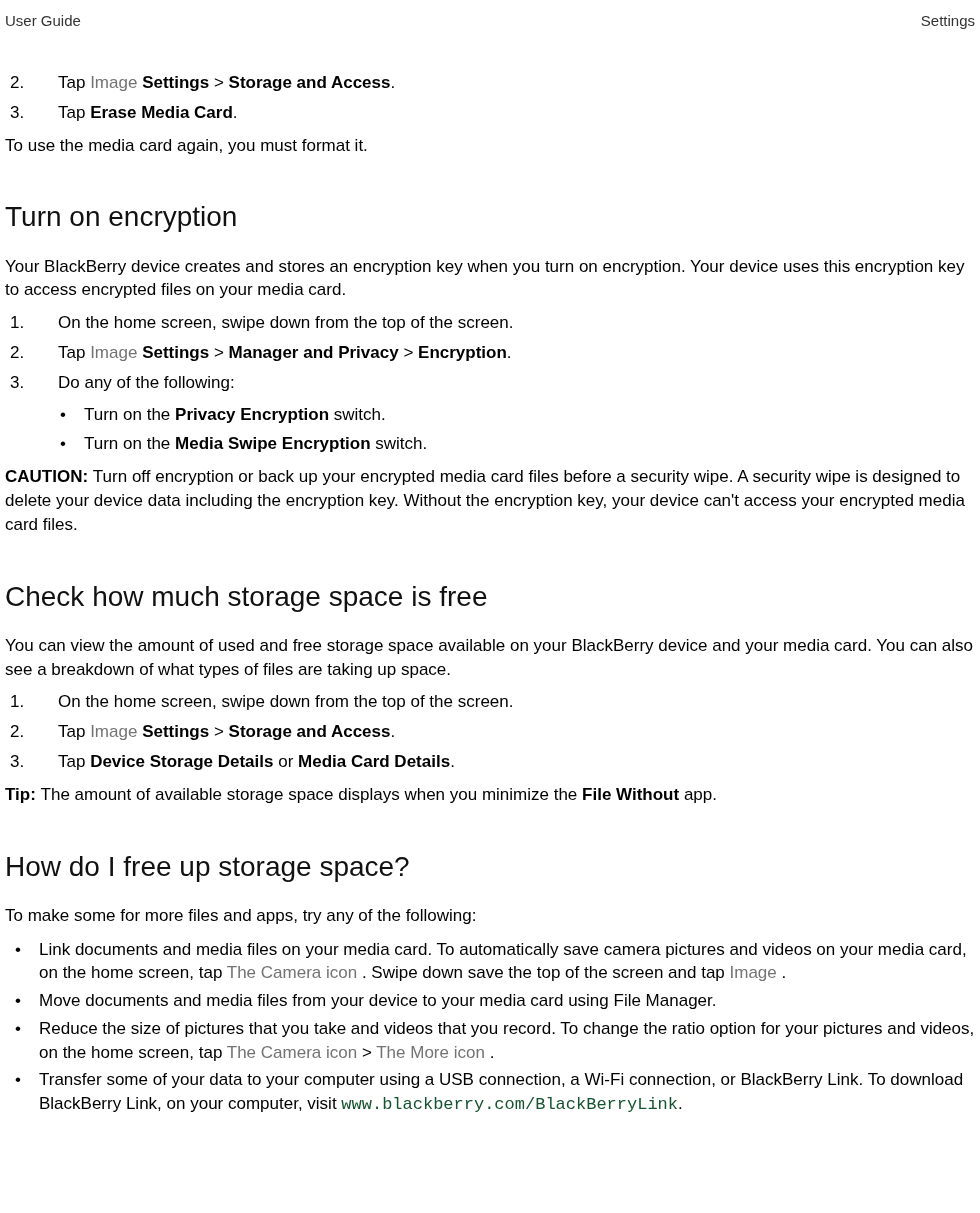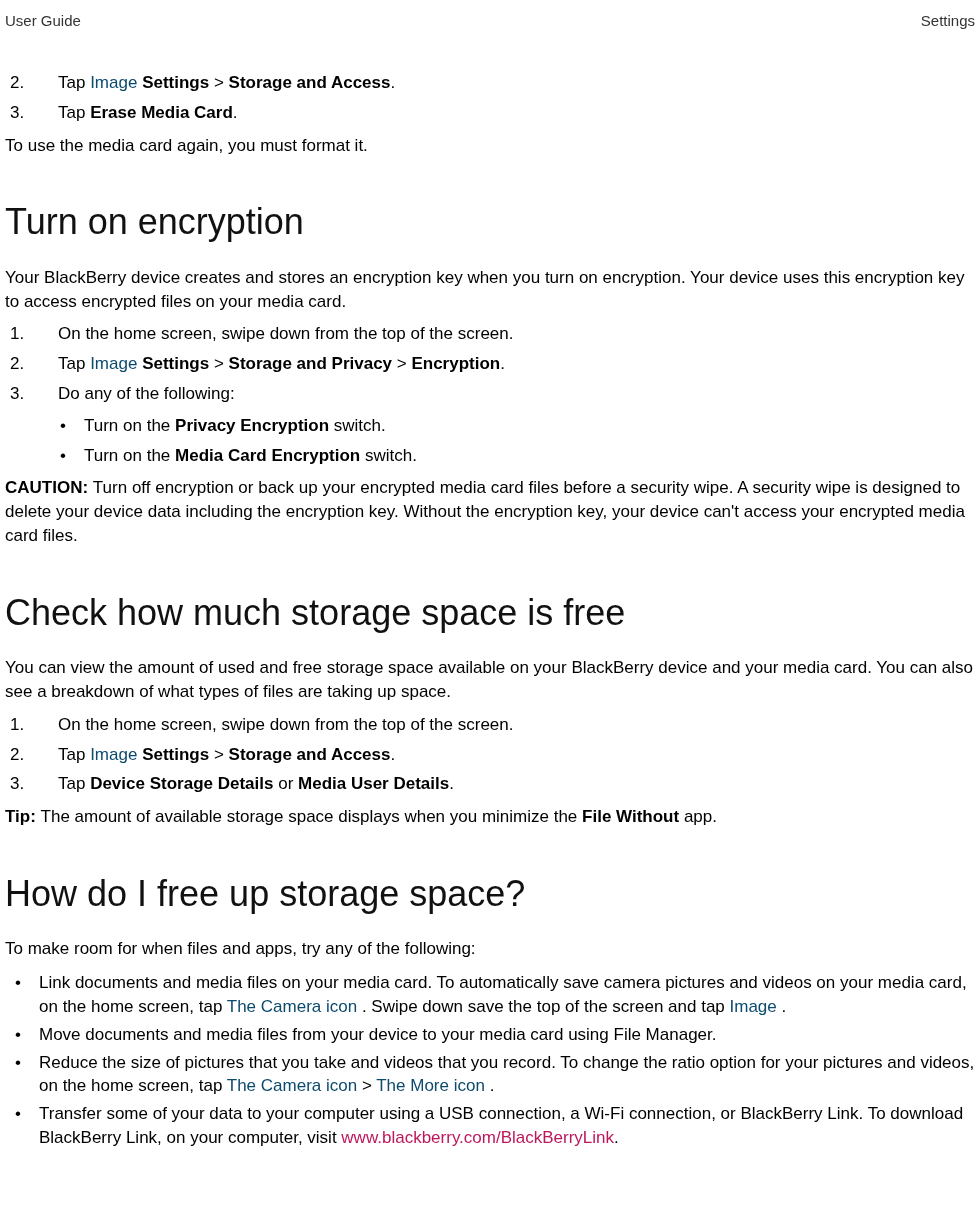--- a/index.html
+++ b/index.html
@@ -30,21 +30,21 @@
       flex-shrink: 0;
     }
     .ol-text {
       flex: 1;
     }
     .para {
       margin: 9px 0;
     }
     h1 {
       font-weight: 300;
-      font-size: 36px;
+      font-size: 28px;
       margin-top: 40px;
       margin-bottom: 18px;
       color: #111;
     }
     .ul-container {
       margin-left: 55px;
       margin-top: 8px;
       margin-bottom: 8px;
     }
     .ul-item {
@@ -62,25 +62,26 @@
       margin-left: 10px;
       margin-top: 4px;
     }
     .ul-main .ul-item {
       margin-bottom: 4px;
     }
     .ul-main .ul-bullet {
       width: 24px;
     }
     .image-ref {
-      color: #0c4a6e;
+      color: #737373;
       text-align: center;
     }
     .link {
-      color: #be185d;
+      color: #14532d;
+      font-family: Liberation Mono, monospace;
     }
     .bold { font-weight: bold; }
   </style>
 </head>
 <body>
 
 <div class="header">
   <span>User Guide</span>
   <span>Settings</span>
 </div>
@@ -117,42 +118,42 @@
     <div class="ol-text">On the home screen, swipe down from the top of the screen.</div>
   </div>
   <div class="ol-item">
     <div class="ol-num">2.</div>
     <div class="ol-text">
       <span>Tap </span>
       <span class="image-ref">Image</span>
       <span> </span>
       <span class="bold">Settings</span>
       <span> &gt; </span>
-      <span class="bold">Storage and Privacy</span>
+      <span class="bold">Manager and Privacy</span>
       <span> &gt; </span>
       <span class="bold">Encryption</span><span>.</span>
     </div>
   </div>
   <div class="ol-item">
     <div class="ol-num">3.</div>
     <div class="ol-text">Do any of the following:</div>
   </div>
 </div>
 
 <div class="ul-container">
   <div class="ul-item">
     <div class="ul-bullet">•</div>
     <div class="ul-text">
       <span>Turn on the </span><span class="bold">Privacy Encryption</span><span> switch.</span>
     </div>
   </div>
   <div class="ul-item">
     <div class="ul-bullet">•</div>
     <div class="ul-text">
-      <span>Turn on the </span><span class="bold">Media Card Encryption</span><span> switch.</span>
+      <span>Turn on the </span><span class="bold">Media Swipe Encryption</span><span> switch.</span>
     </div>
   </div>
 </div>
 
 <p class="para">
   <span class="bold">CAUTION: </span><span>Turn off encryption or back up your encrypted media card files before a security wipe. A security wipe is designed to delete your device data including the encryption key. Without the encryption key, your device can't access your encrypted media card files.</span>
 </p>
 
 <h1>Check how much storage space is free</h1>
 <p class="para">You can view the amount of used and free storage space available on your BlackBerry device and your media card. You can also see a breakdown of what types of files are taking up space.</p>
@@ -169,31 +170,31 @@
       <span class="image-ref">Image</span>
       <span> </span>
       <span class="bold">Settings</span>
       <span> &gt; </span>
       <span class="bold">Storage and Access</span><span>.</span>
     </div>
   </div>
   <div class="ol-item">
     <div class="ol-num">3.</div>
     <div class="ol-text">
-      <span>Tap </span><span class="bold">Device Storage Details</span><span> or </span><span class="bold">Media User Details</span><span>.</span>
+      <span>Tap </span><span class="bold">Device Storage Details</span><span> or </span><span class="bold">Media Card Details</span><span>.</span>
     </div>
   </div>
 </div>
 
 <p class="para">
   <span class="bold">Tip: </span><span>The amount of available storage space displays when you minimize the </span><span class="bold">File Without</span><span> app.</span>
 </p>
 
 <h1>How do I free up storage space?</h1>
-<p class="para" style="margin-top:10px;margin-bottom:10px;">To make room for when files and apps, try any of the following:</p>
+<p class="para" style="margin-top:10px;margin-bottom:10px;">To make some for more files and apps, try any of the following:</p>
 
 <div class="ul-main">
   <div class="ul-item">
     <div class="ul-bullet">•</div>
     <div class="ul-text">
       <span>Link documents and media files on your media card. To automatically save camera pictures and videos on your media card, on the home screen, tap </span>
       <span class="image-ref">The Camera icon</span>
       <span> . Swipe down save the top of the screen and tap </span>
       <span class="image-ref">Image</span>
       <span> .</span>

